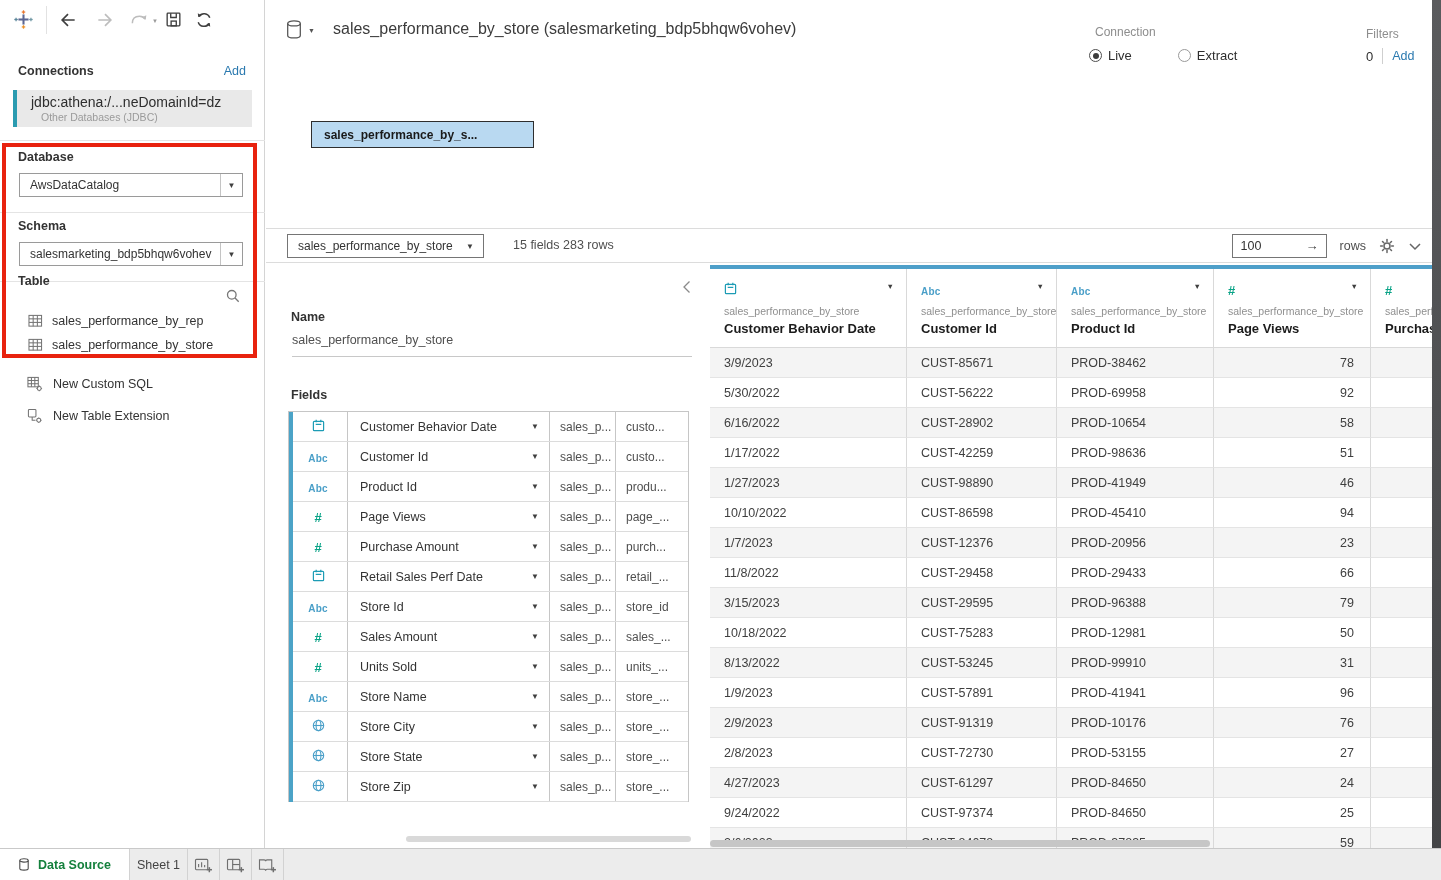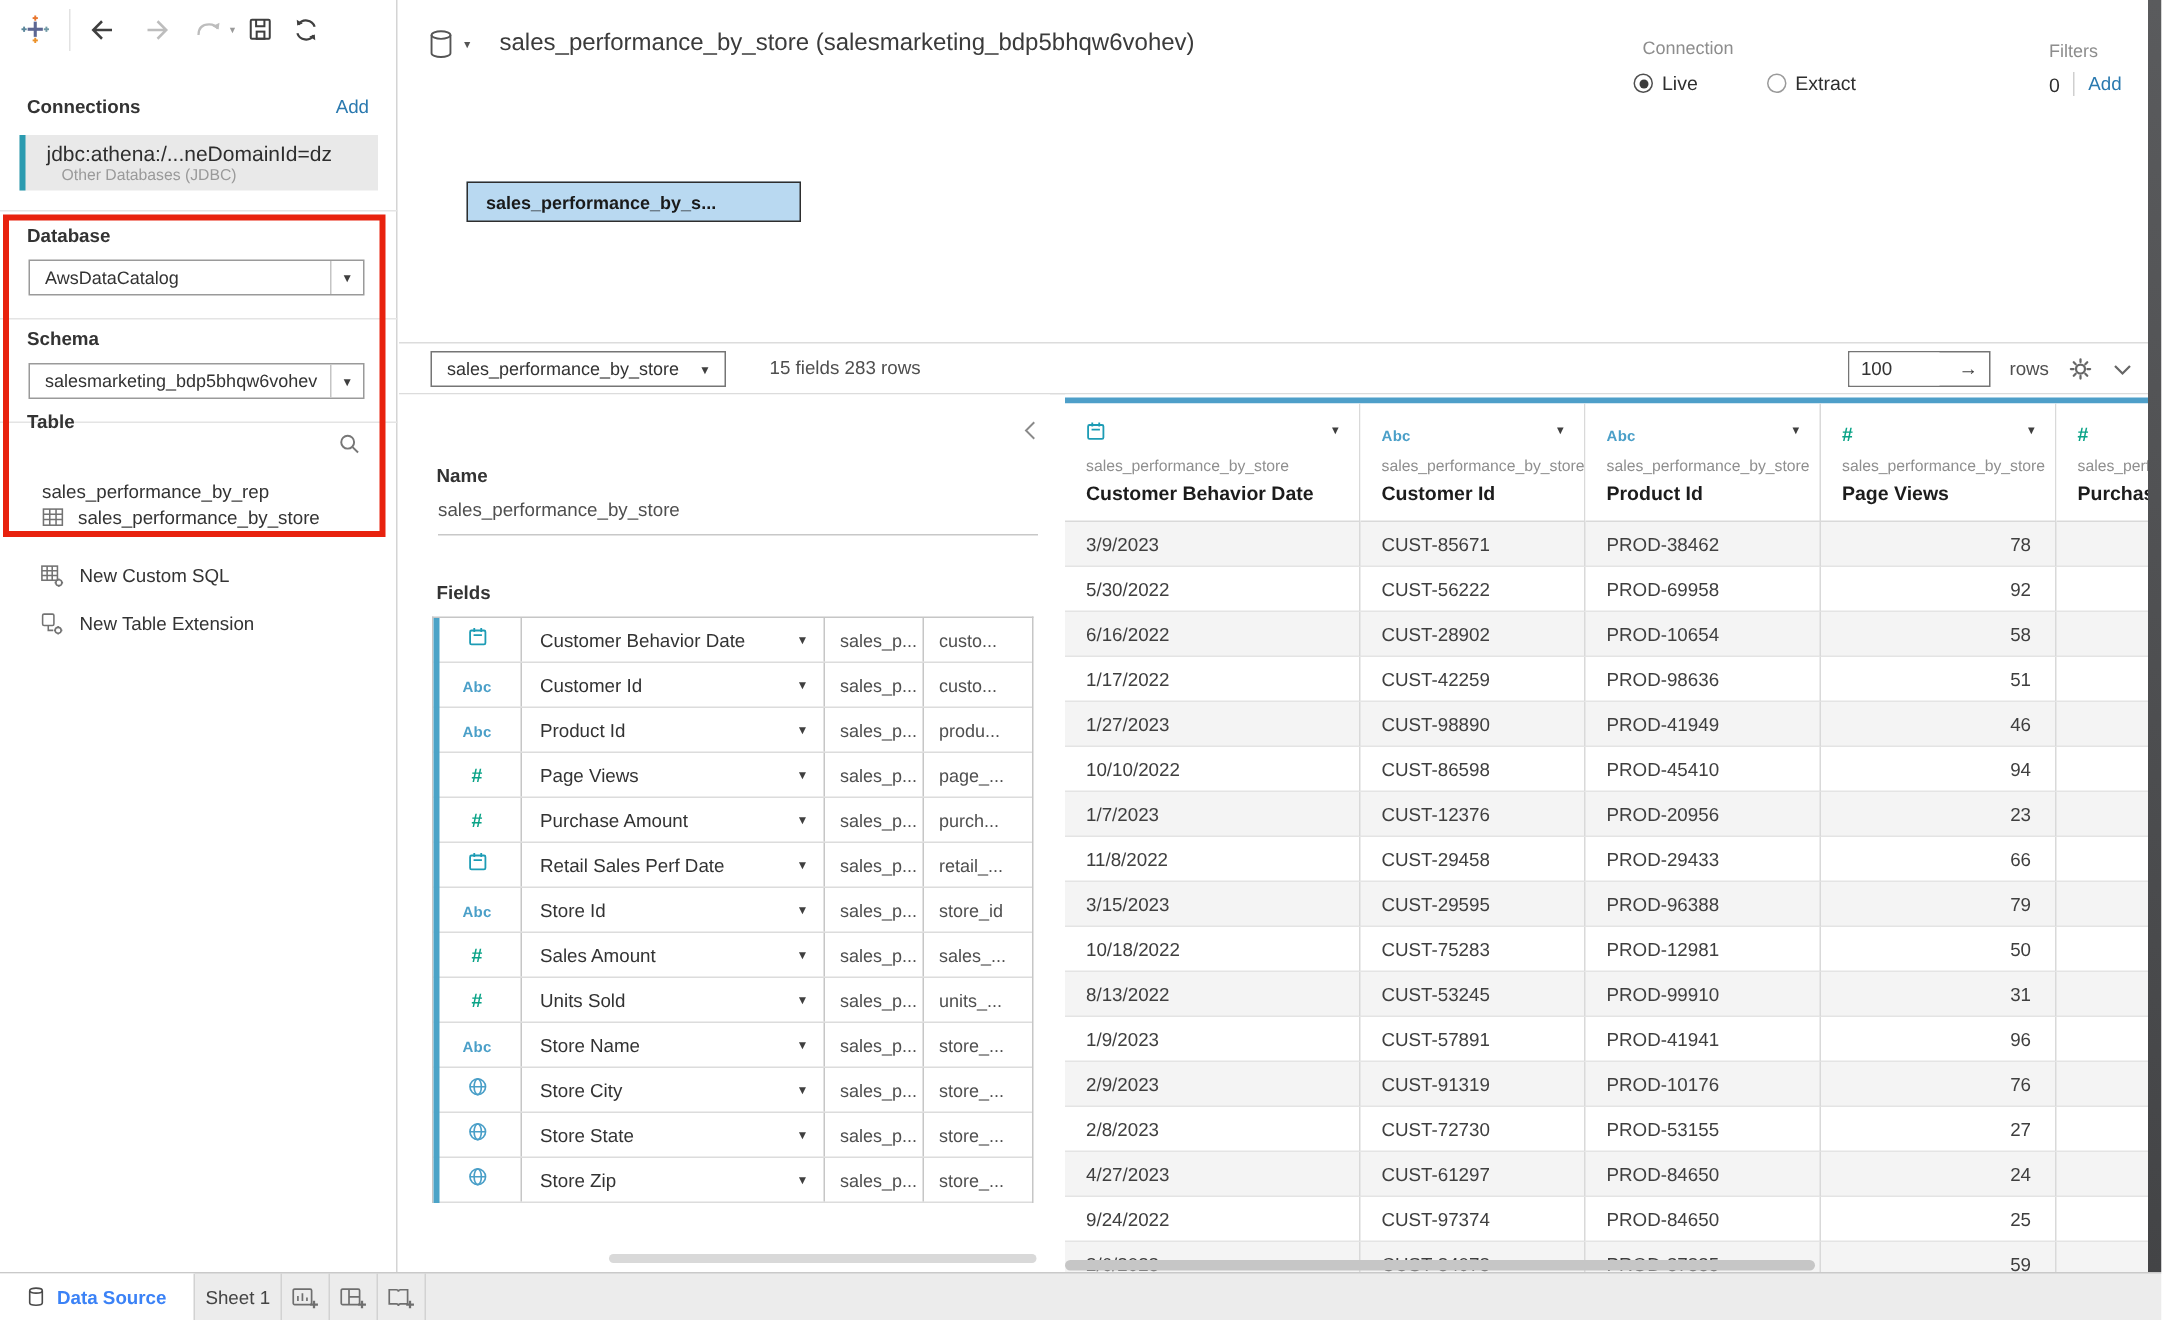--- a/index.html
+++ b/index.html
@@ -35,21 +35,21 @@
   .dropdown { position:absolute; left:19px; width:224px; height:24px; border:1px solid #9a9a9a;
     background:#fff; font-size:12px; color:#333; display:flex; align-items:center;
     padding-left:10px; cursor:pointer; }
   .db-select { top:173px; } .schema-select { top:242px; }
   .dd-caret-zone { position:absolute; right:0; top:0; bottom:0; width:22px;
     border-left:1px solid #c4c4c4; display:flex; align-items:center; justify-content:center; }
   .caret { font-size:8px; color:#3f3f3f; }
 
   .table-item { position:absolute; left:28px; height:18px; display:flex; align-items:center;
     gap:9px; font-size:12.5px; color:#333; cursor:pointer; }
-  .ti-1 { top:312px;flex-direction:column; } .ti-2 { top:336px; }
+  .ti-1 { top:312px; } .ti-2 { top:336px; }
   .sb-action { position:absolute; left:27px; height:18px; display:flex; align-items:center;
     gap:10px; font-size:12.5px; color:#333; cursor:pointer; }
   .act-1 { top:375px; } .act-2 { top:407px; }
 
   .red-box { position:absolute; left:2px; top:143px; width:255px; height:215px;
     border:4px solid #e8220e; pointer-events:none; z-index:40; }
 
   
   .main { position:absolute; left:266px; top:0; width:1166px; height:848px; background:#fff; }
 
@@ -146,21 +146,21 @@
 
   
   .v-scroll { position:absolute; right:0; top:0; width:9px; height:848px;
     background:linear-gradient(180deg,#5a5b5d,#434446); cursor:pointer; }
 
   
   .statusbar { position:absolute; left:0; top:848px; width:1441px; height:32px;
     background:#ececec; border-top:1px solid #c9c9c9; display:flex; align-items:stretch; }
   .tab { display:flex; align-items:center; justify-content:center; gap:8px;
     border-right:1px solid #d2d2d2; cursor:pointer; }
-  .tab-ds { width:130px; background:#fff; font-size:12.5px; font-weight:bold; color:#3b82f6;text-align:right; }
+  .tab-ds { width:130px; background:#fff; font-size:12.5px; font-weight:bold; color:#15803d;text-align:right; }
   .tab-sheet { width:58px; font-size:12.5px; color:#444; }
   .icon-tile { width:32px; display:flex; align-items:center; justify-content:center;
     border-right:1px solid #d2d2d2; cursor:pointer; }
 </style>
 </head>
 <body>
 
 <div class="app">
 
   <aside class="sidebar">

